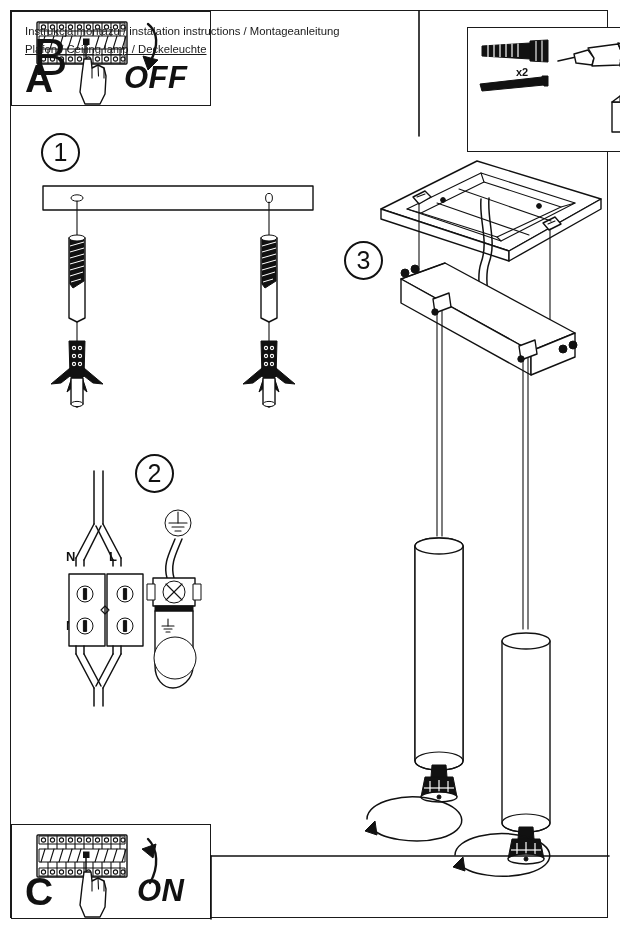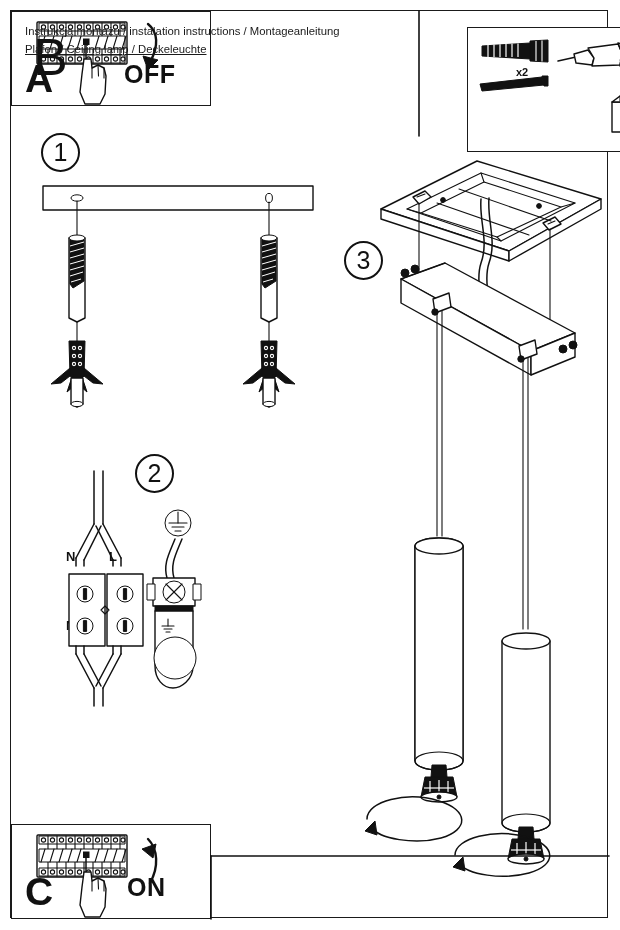--- a/index.html
+++ b/index.html
@@ -20,21 +20,21 @@
   #panel-tools{left:408px;top:16px;width:190px;height:125px;margin-left:48px;}
   
   #panel-c{left:0px;top:813px;width:200px;height:95px;}
   
   #panel-caption{left:200px;top:845px;width:398px;height:63px;
                  border-right:none;border-bottom:none;border-top:none;}
 
   .letter{position:absolute;font-size:39px;font-weight:700;line-height:1;}
   .bigletter{position:absolute;font-size:52px;font-weight:400;line-height:1;
              font-family:"Liberation Sans", sans-serif;}
-  .word{position:absolute;font-size:25px;font-weight:700;letter-spacing:.5px;}
+  .word{position:absolute;font-size:31px;font-weight:700;letter-spacing:.5px;font-style:italic;}
 
   .stepnum{position:absolute;width:39px;height:39px;border:2.2px solid #111;
            border-radius:50%;box-sizing:border-box;display:flex;align-items:center;
            justify-content:center;font-size:25px;font-weight:400;background:#fff;}
 
   .caption-line{position:absolute;font-size:11.3px;color:#1a1a1a;white-space:nowrap;}
 
   .lbl{position:absolute;font-size:13px;font-weight:700;}
   .xlbl{position:absolute;font-size:11px;font-weight:600;}
 
@@ -462,21 +462,21 @@
     </g>
 
     <g>
       <path class="st" d="M126 704 C126 687 166 677 198 686 C228 695 228 714 200 722 C174 729 138 724 130 712"></path>
       <path class="stF" d="M134 706 L124 716 L136 720 Z"></path>
     </g>
   </svg>
 
   <div class="panel" id="panel-c">
     <span class="letter" style="left:13px;top:47px;">C</span>
-    <span class="word" style="left:115px;top:48px;text-align:right;">ON</span>
+    <span class="word" style="left:125px;top:48px;text-align:right;">ON</span>
 
     <svg width="200" height="95" viewBox="0 0 200 95">
       <g>
         <rect class="wh" x="25" y="10" width="90" height="42" rx="1"></rect>
         <rect class="whT" x="27" y="11" width="86" height="8"></rect>
         <rect class="whT" x="27" y="43" width="86" height="8"></rect>
         <g class="stT">
           <line x1="36" y1="11" x2="36" y2="51"></line>
             <line x1="45" y1="11" x2="45" y2="51"></line>
           <line x1="54" y1="11" x2="54" y2="51"></line>

